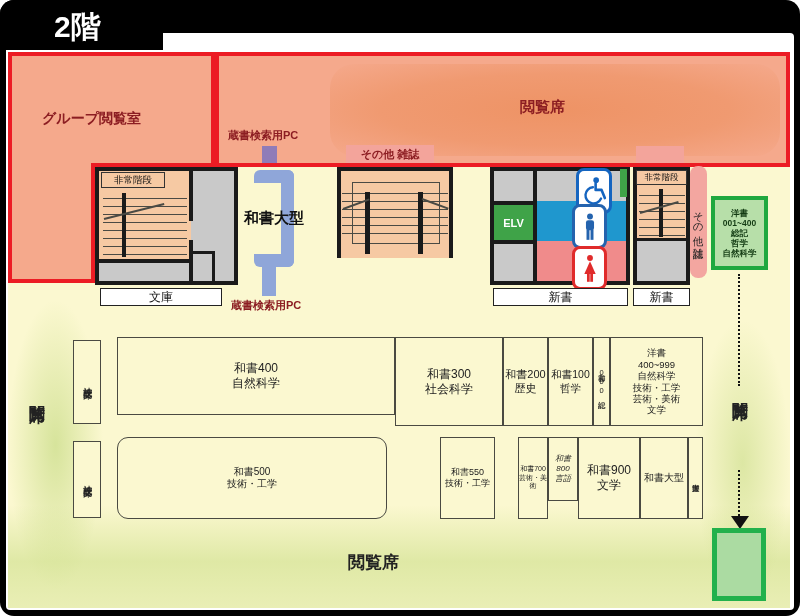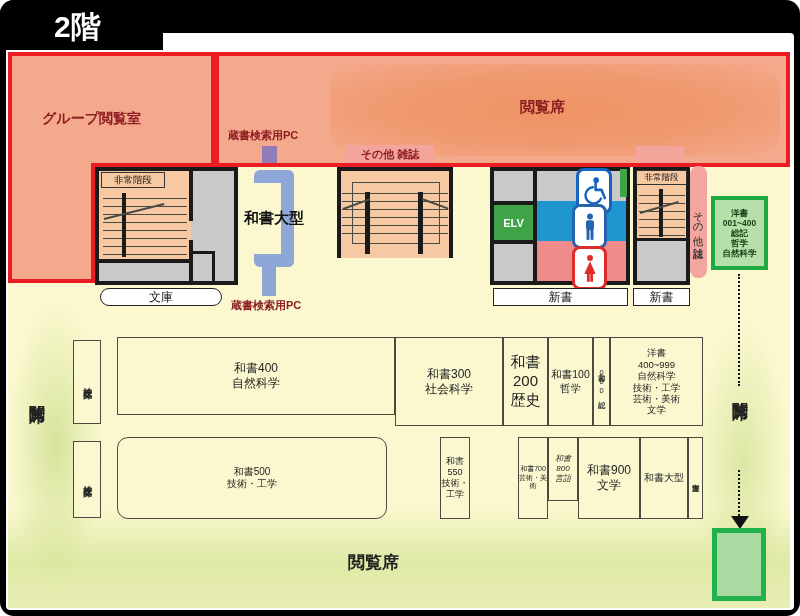--- a/index.html
+++ b/index.html
@@ -34,36 +34,36 @@
 
   <div class="abs" style="left:8px;top:300px;width:95px;height:290px;background:radial-gradient(closest-side,rgba(190,214,120,.6),rgba(190,214,120,0));"></div>
   <div class="abs" style="left:8px;top:505px;width:782px;height:103px;background:linear-gradient(to bottom,rgba(190,214,120,0),rgba(200,220,130,.55) 55%,rgba(200,220,130,.35));"></div>
   <div class="abs" style="left:695px;top:320px;width:95px;height:285px;background:radial-gradient(closest-side,rgba(190,214,120,.5),rgba(190,214,120,0));"></div>
 
   <div class="cell vtext" style="left:73px;top:340px;width:28px;height:84px;font-size:9px;letter-spacing:0.5px;">沖桃枝記念文庫</div>
   <div class="cell" style="left:117px;top:337px;width:278px;height:78px;font-size:12px;">和書400
 自然科学</div>
   <div class="cell" style="left:395px;top:337px;width:108px;height:89px;font-size:12px;">和書300
 社会科学</div>
-  <div class="cell" style="left:503px;top:337px;width:45px;height:89px;font-size:15px;">和書200
+  <div class="cell" style="left:503px;top:337px;width:45px;height:89px;font-size:11px;">和書200
 歴史</div>
   <div class="cell" style="left:548px;top:337px;width:45px;height:89px;font-size:10.5px;">和書100
 哲学</div>
   <div class="cell vtext" style="left:593px;top:337px;width:17px;height:89px;font-size:7.5px;">和書000総記</div>
   <div class="cell" style="left:610px;top:337px;width:93px;height:89px;font-size:9.5px;line-height:1.2;">洋書
 400~999
 自然科学
 技術・工学
 芸術・美術
 文学</div>
 
   <div class="cell vtext" style="left:73px;top:441px;width:28px;height:77px;font-size:9px;letter-spacing:0.5px;">沖桃枝記念文庫</div>
   <div class="cell" style="left:117px;top:437px;width:270px;height:82px;font-size:10px;border-radius:11px;">和書500
 技術・工学</div>
-  <div class="cell" style="left:440px;top:437px;width:30px;height:82px;font-size:9px;">和書550
+  <div class="cell" style="left:440px;top:437px;width:55px;height:82px;font-size:9px;">和書550
 技術・工学</div>
   <div class="cell" style="left:518px;top:437px;width:30px;height:82px;font-size:7px;">和書700
 芸術・美術</div>
   <div class="cell" style="left:548px;top:437px;width:30px;height:64px;font-size:8px;font-style:italic;">和書800
 言語</div>
   <div class="cell" style="left:578px;top:437px;width:62px;height:82px;font-size:12px;">和書900
 文学</div>
   <div class="cell" style="left:640px;top:437px;width:48px;height:82px;font-size:10px;">和書大型</div>
   <div class="cell vtext" style="left:688px;top:437px;width:15px;height:82px;font-size:7.5px;">洋書大型</div>
 
@@ -89,21 +89,21 @@
   <div class="abs" style="left:99px;top:171px;width:92px;height:90px;background:#f6c9a3;"></div>
   <div class="abs ctr" style="left:101px;top:172px;width:64px;height:16px;border:1px solid #333;font-size:9.5px;color:#111;">非常階段</div>
   <div class="abs treads" style="left:103px;top:191px;width:84px;height:66px;"></div>
   <div class="abs wall" style="left:122px;top:193px;width:4px;height:64px;"></div>
   <div class="diag" style="left:104px;top:218px;width:62px;transform:rotate(-14deg);"></div>
   <div class="abs wall" style="left:99px;top:259px;width:92px;height:4px;"></div>
   <div class="abs wall" style="left:189px;top:171px;width:4px;height:50px;"></div>
   <div class="abs wall" style="left:189px;top:240px;width:4px;height:45px;"></div>
   <div class="abs wall" style="left:193px;top:251px;width:20px;height:3px;"></div>
   <div class="abs wall" style="left:212px;top:251px;width:3px;height:32px;"></div>
-  <div class="labelbox" style="left:100px;top:288px;width:122px;height:18px;border-radius:9px;">文庫</div>
+  <div class="labelbox" style="left:100px;top:288px;width:122px;height:18px;">文庫</div>
 
   <div class="abs" style="left:254px;top:170px;width:40px;height:13px;background:#8fa6d9;border-radius:6px 6px 0 0;"></div>
   <div class="abs" style="left:281px;top:170px;width:13px;height:97px;background:#8fa6d9;border-radius:6px;"></div>
   <div class="abs" style="left:254px;top:254px;width:40px;height:13px;background:#8fa6d9;border-radius:0 0 6px 6px;"></div>
   <div class="abs" style="left:262px;top:267px;width:14px;height:29px;background:#8fa6d9;"></div>
   <div class="abs" style="left:244px;top:209px;font-size:15px;color:#111;font-weight:bold;z-index:5;">和書大型</div>
   <div class="abs maroon" style="left:231px;top:298px;font-size:11px;">蔵書検索用PC</div>
 
   <div class="abs" style="left:337px;top:167px;width:116px;height:91px;background:#f6c9a3;border:4px solid #1a1a1a;border-bottom:none;"></div>
   <div class="abs" style="left:352px;top:182px;width:88px;height:62px;border:1px solid #4a4a44;"></div>

